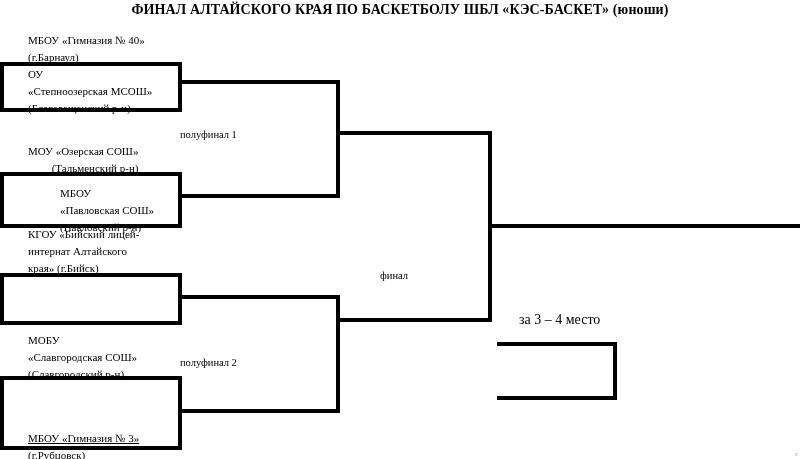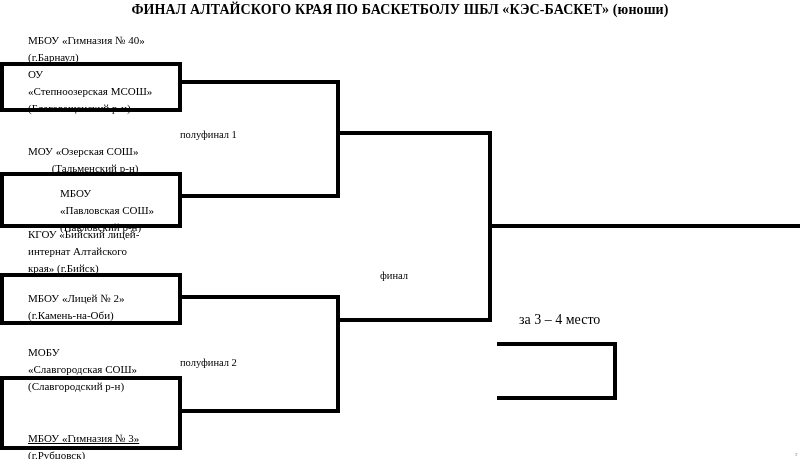--- a/index.html
+++ b/index.html
@@ -91,24 +91,22 @@
 (Тальменский р-н)</div>
 
   <div class="team" style="left:28px; top:185px;margin-left:32px;">МБОУ
 «Павловская СОШ»
 (Павловский р-н)</div>
 
   <div class="team" style="left:28px; top:226px;font-family:Liberation Serif, serif;">КГОУ «Бийский лицей-
 интернат Алтайского
 края» (г.Бийск)</div>
 
-  <div class="team" style="left:28px; top:290px;">МБОУ «Лицей № 2»
-(г.Камень-на-Оби)</div>
 
-  <div class="team" style="left:28px; top:332px;margin-top:12px;">МОБУ
+  <div class="team" style="left:28px; top:332px;">МОБУ
 «Славгородская СОШ»
 (Славгородский р-н)</div>
 
   <div class="team" style="left:28px; top:430px;text-decoration:underline;">МБОУ «Гимназия № 3»
 (г.Рубцовск)</div>
 
   <div class="hline" style="left:0px;  top:62px;  width:182px;"></div>
   <div class="hline" style="left:0px;  top:108px; width:182px;"></div>
   <div class="vline" style="left:178px; top:62px;  height:50px;"></div>
   <div class="vline" style="left:0px;   top:62px;  height:50px;"></div>

